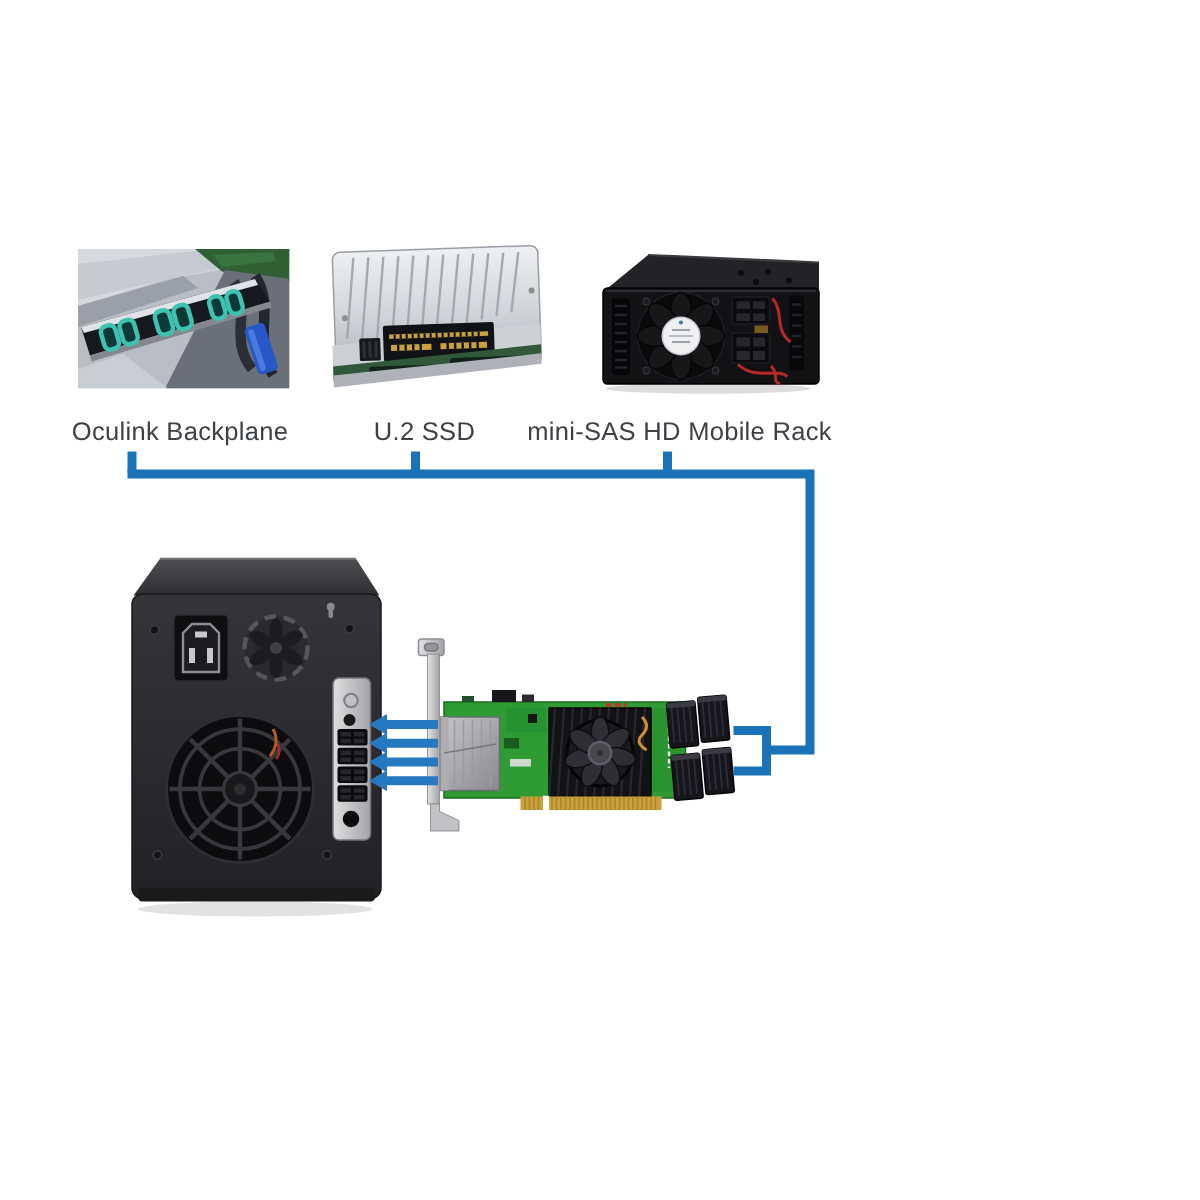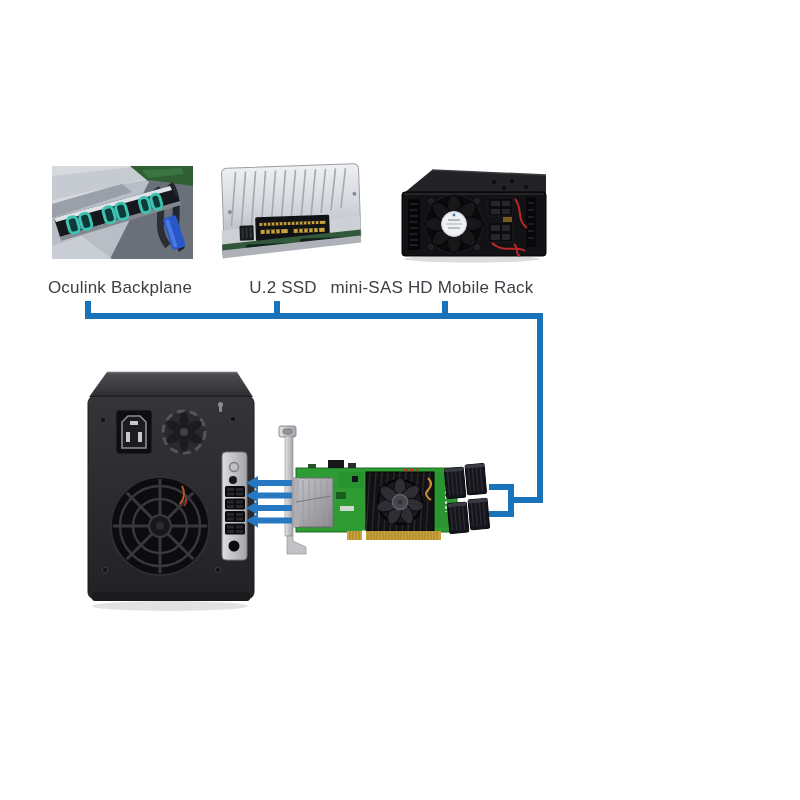--- a/index.html
+++ b/index.html
@@ -206,21 +206,21 @@
       </g>
     <g stroke="#b82828" stroke-width="2" fill="none">
       <path d="M119 37 C 127 46, 120 58, 131 66"></path>
       <path d="M96 81 C 108 92, 122 83, 129 89"></path>
       <path d="M118 82 C 124 88, 118 92, 124 94"></path>
     </g>
   </svg>
 
   <div class="product-label" style="left:120px">Oculink Backplane</div>
   <div class="product-label" style="left:283px">U.2 SSD</div>
-  <div class="product-label" style="left:432px">mini-SAS HD Mobile Rack</div>
+  <div class="product-label" style="left:453px">mini-SAS HD Mobile Rack</div>
 
   <svg class="abs" style="left:86px;top:368px" width="170" height="248" viewBox="0 0 170 248" aria-label="Drive enclosure rear view with power inlet, fan grille and 4-port mini-SAS bracket">
     <defs>
       <linearGradient id="encTop" x1="0" y1="0" x2="0" y2="1">
         <stop offset="0" stop-color="#4e4e53"></stop>
           <stop offset="1" stop-color="#2e2e32"></stop>
       </linearGradient>
       <linearGradient id="encFace" x1="0" y1="0" x2="0" y2="1">
         <stop offset="0" stop-color="#353539"></stop>
           <stop offset="1" stop-color="#222226"></stop>

